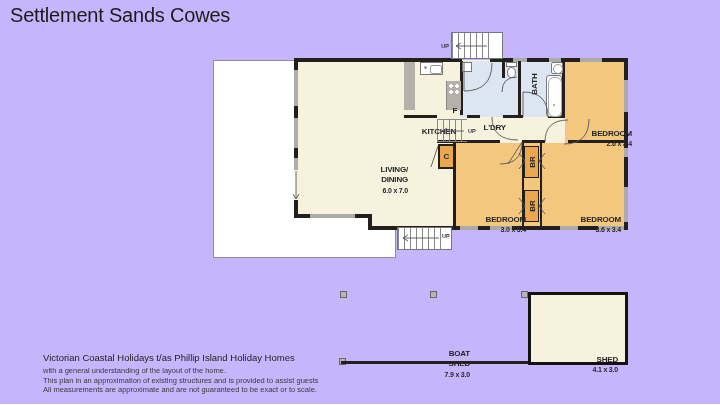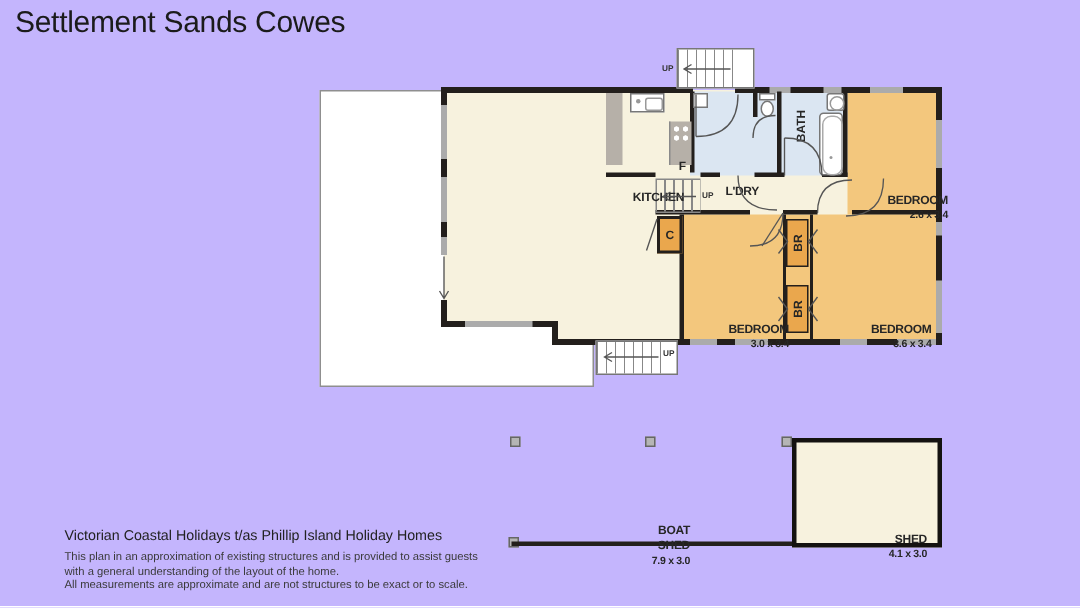--- a/index.html
+++ b/index.html
@@ -128,20 +128,25 @@
   <div class="tiny" style="left:436px;top:43px;width:13px;text-align:right;">UP</div>
 
   <div class="treads" style="left:437px;top:119px;width:30px;height:21px;border-top:1px solid #888;border-bottom:1px solid #888;"></div>
   <div class="tiny" style="left:468px;top:128px;">UP</div>
 
   <div class="stairbox" style="left:397px;top:227px;width:55px;height:23px;">
     <div class="treads" style="left:0;top:0;width:46px;height:21px;"></div>
   </div>
   <div class="tiny" style="left:442px;top:233px;">UP</div>
 
+  <div class="lblstack" style="left:328px;top:127px;width:80px;">
+    <span class="rname">LIVING/</span>
+    <span class="rname">DINING</span>
+    <span class="rdims">6.0 x 7.0</span>
+  </div>
   <div class="lblstack" style="left:408px;top:89px;width:48px;">
     <span class="rname">KITCHEN</span>
   </div>
   <div class="tiny" style="left:449px;top:106px;width:12px;text-align:center;font-size:8px;color:var(--text);">F</div>
   <div class="lblstack" style="left:460px;top:85px;width:46px;">
     <span class="rname">L'DRY</span>
   </div>
   <div class="vtxt" style="left:534px;top:84px;">BATH</div>
 
   <div class="lblstack" style="left:560px;top:91px;width:72px;">
@@ -157,21 +162,21 @@
     <span class="rdims">3.6 x 3.4</span>
   </div>
 
   <div>
     <div class="abs" style="left:340px;top:291px;width:7px;height:7px;background:#b5b5b5;border:1px solid #666;box-sizing:border-box;"></div>
     <div class="abs" style="left:430px;top:291px;width:7px;height:7px;background:#b5b5b5;border:1px solid #666;box-sizing:border-box;"></div>
     <div class="abs" style="left:521px;top:291px;width:7px;height:7px;background:#b5b5b5;border:1px solid #666;box-sizing:border-box;"></div>
     <div class="abs" style="left:339px;top:358px;width:7px;height:7px;background:#b5b5b5;border:1px solid #666;box-sizing:border-box;"></div>
     <div class="wall" style="left:341px;top:361px;width:190px;height:3px;"></div>
   </div>
-  <div class="lblstack" style="left:388px;top:311px;width:72px;">
+  <div class="lblstack" style="left:398px;top:311px;width:72px;">
     <span class="rname">BOAT</span>
     <span class="rname">SHED</span>
     <span class="rdims">7.9 x 3.0</span>
   </div>
 
   <div class="abs" style="left:528px;top:292px;width:100px;height:73px;background:var(--cream);border:3px solid #141210;box-sizing:border-box;"></div>
   <div class="lblstack" style="left:538px;top:317px;width:80px;">
     <span class="rname">SHED</span>
     <span class="rdims">4.1 x 3.0</span>
   </div>
@@ -204,18 +209,18 @@
 
     <path d="M456 46 L487 46 M461 43 L456 46 L461 49"></path>
     <path d="M442 131 L464 131 M447 128 L442 131 L447 134"></path>
     <path d="M403 238 L439 238 M408 235 L403 238 L408 241"></path>
 
     <path d="M296 171 L296 198 M293 194 L296 199 L299 194"></path>
   </svg>
 
   <div id="footer">
     <div class="f1">Victorian Coastal Holidays t/as Phillip Island Holiday Homes</div>
+    <div class="fs">with a general understanding of the layout of the home.</div>
     <div class="fs">This plan in an approximation of existing structures and is provided to assist guests</div>
-    <div class="fs">with a general understanding of the layout of the home.</div>
-    <div class="fs">All measurements are approximate and are not structures to be exact or to scale.</div>
+    <div class="fs">All measurements are approximate and are not guaranteed to be exact or to scale.</div>
   </div>
 
 </div>
 
 </body></html>

